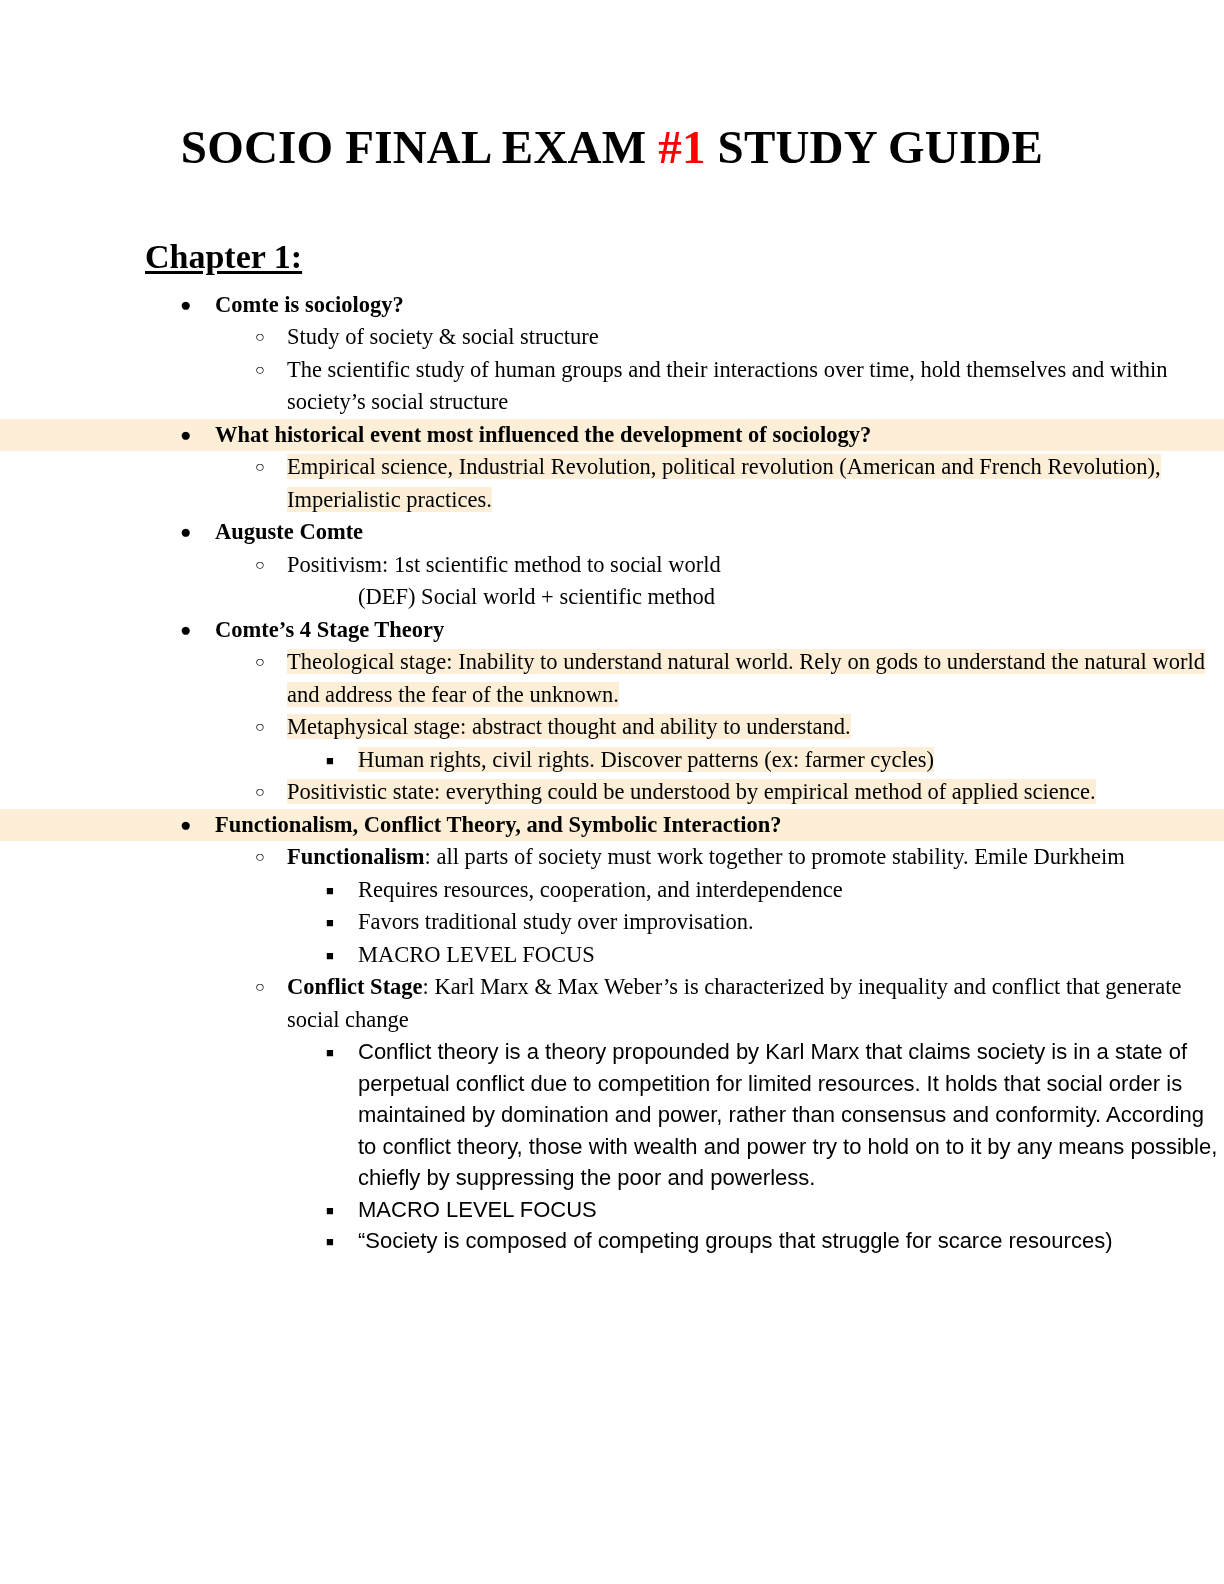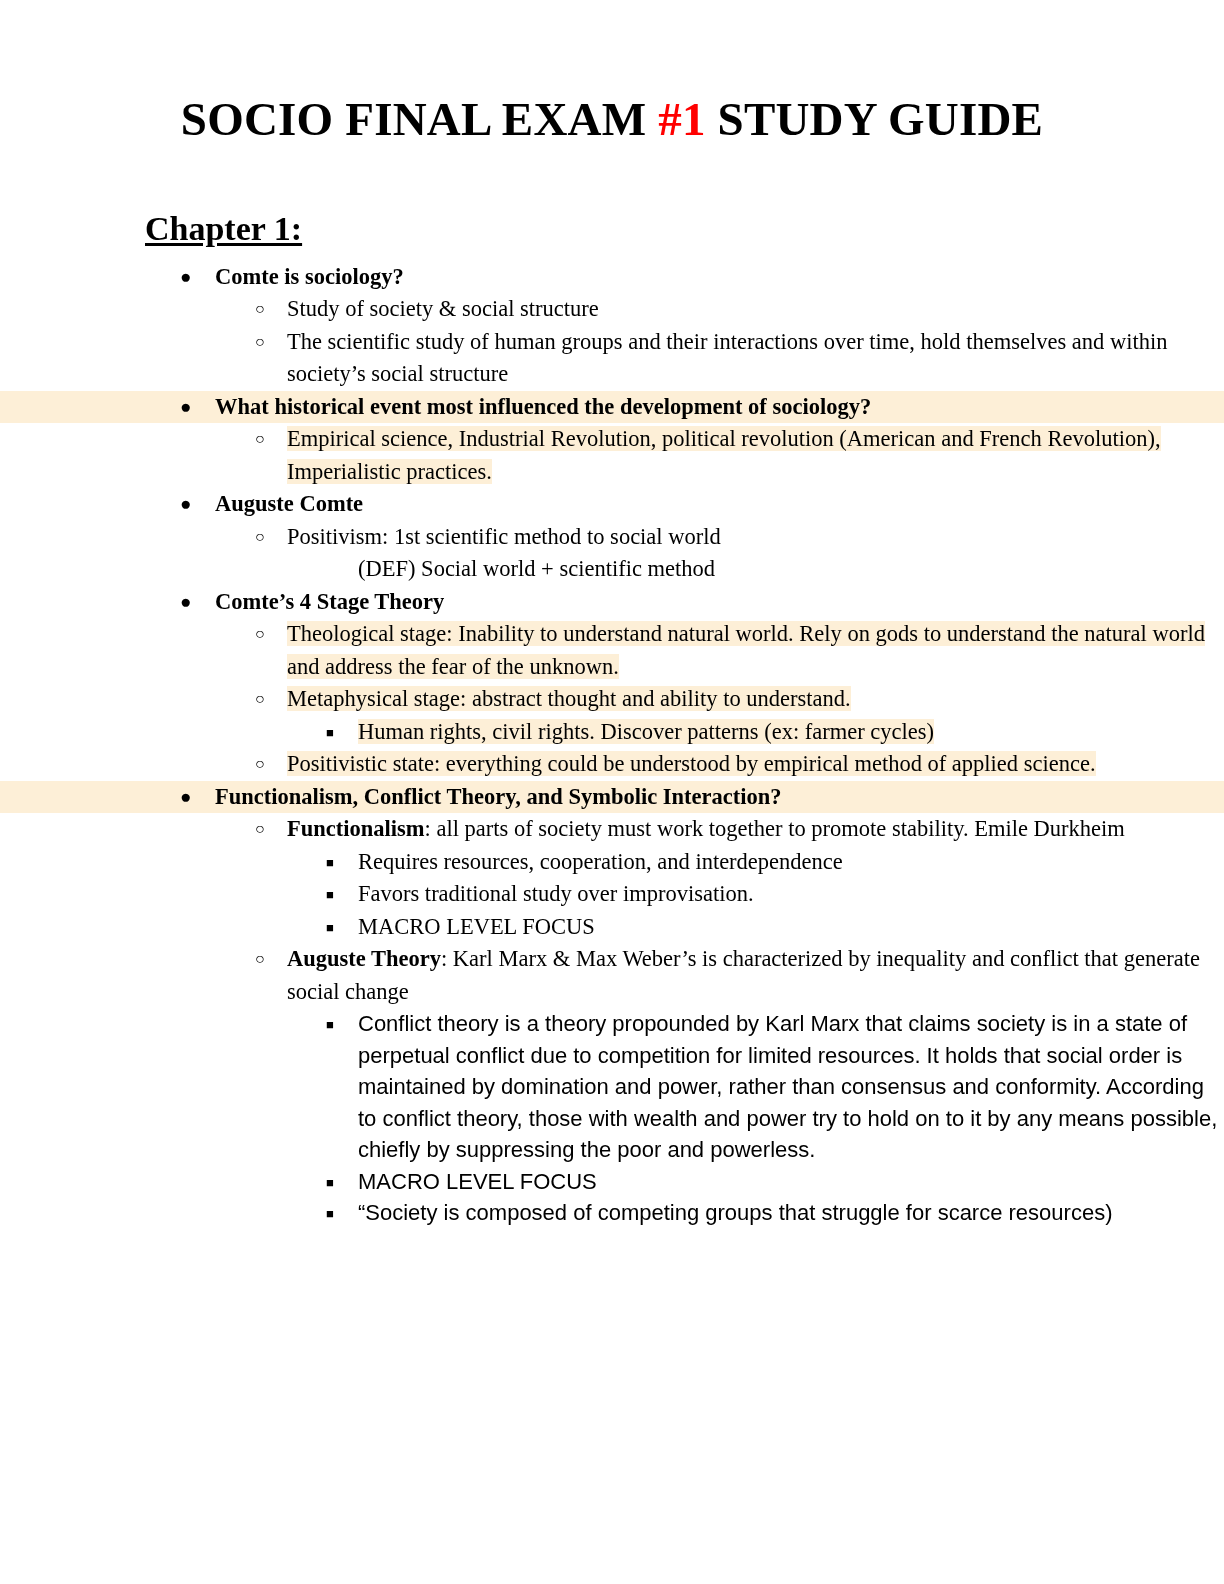--- a/index.html
+++ b/index.html
@@ -26,21 +26,21 @@
 
   
   .doc-title {
     text-align: center;
     font-family: "Liberation Serif", "DejaVu Serif", serif;
     font-weight: bold;
     font-size: 47px;
     line-height: 1.15;
     letter-spacing: 0.2px;
     margin: 0;
-    padding-top: 92px;
+    padding-top: 120px;
     white-space: nowrap;
   }
   .doc-title .accent { color: #ff0000; }
 
   
   .chapter-heading {
     font-family: "Liberation Serif", "DejaVu Serif", serif;
     font-weight: bold;
     font-size: 34px;
     line-height: 1.2;
@@ -141,19 +141,19 @@
       <div class="li lvl1"><span class="marker">●</span><span class="txt bold">Comte’s 4 Stage Theory</span></div>
       <div class="li lvl2"><span class="marker">○</span><span class="txt hl">Theological stage: Inability to understand natural world. Rely on gods to understand the natural world and address the fear of the unknown.</span></div>
       <div class="li lvl2"><span class="marker">○</span><span class="txt hl">Metaphysical stage: abstract thought and ability to understand.</span></div>
       <div class="li lvl3"><span class="marker">■</span><span class="txt hl">Human rights, civil rights. Discover patterns (ex: farmer cycles)</span></div>
       <div class="li lvl2"><span class="marker">○</span><span class="txt hl">Positivistic state: everything could be understood by empirical method of applied science.</span></div>
       <div class="li lvl1" style="background-color: rgb(253, 239, 215);"><span class="marker">●</span><span class="txt bold">Functionalism, Conflict Theory, and Symbolic Interaction?</span></div>
       <div class="li lvl2"><span class="marker">○</span><span class="txt"><span class="bold">Functionalism</span><span>: all parts of society must work together to promote stability. Emile Durkheim</span></span></div>
       <div class="li lvl3"><span class="marker">■</span><span class="txt">Requires resources, cooperation, and interdependence</span></div>
       <div class="li lvl3"><span class="marker">■</span><span class="txt">Favors traditional study over improvisation.</span></div>
       <div class="li lvl3"><span class="marker">■</span><span class="txt">MACRO LEVEL FOCUS</span></div>
-      <div class="li lvl2"><span class="marker">○</span><span class="txt"><span class="bold">Auguste Theory</span><span>: Karl Marx &amp; Max Weber’s is characterized by inequality and conflict that generate social change</span></span></div>
+      <div class="li lvl2"><span class="marker">○</span><span class="txt"><span class="bold">Conflict Stage</span><span>: Karl Marx &amp; Max Weber’s is characterized by inequality and conflict that generate social change</span></span></div>
       <div class="li lvl3 sansline"><span class="marker">■</span><span class="txt sans">Conflict theory is a theory propounded by Karl Marx that claims society is in a state of perpetual conflict due to competition for limited resources. It holds that social order is maintained by domination and power, rather than consensus and conformity. According to conflict theory, those with wealth and power try to hold on to it by any means possible, chiefly by suppressing the poor and powerless.</span></div>
       <div class="li lvl3 sansline"><span class="marker">■</span><span class="txt sans">MACRO LEVEL FOCUS</span></div>
       <div class="li lvl3 sansline"><span class="marker">■</span><span class="txt sans">“Society is composed of competing groups that struggle for scarce resources)</span></div>
     </div>
 
 </div>
 
 </body></html>

